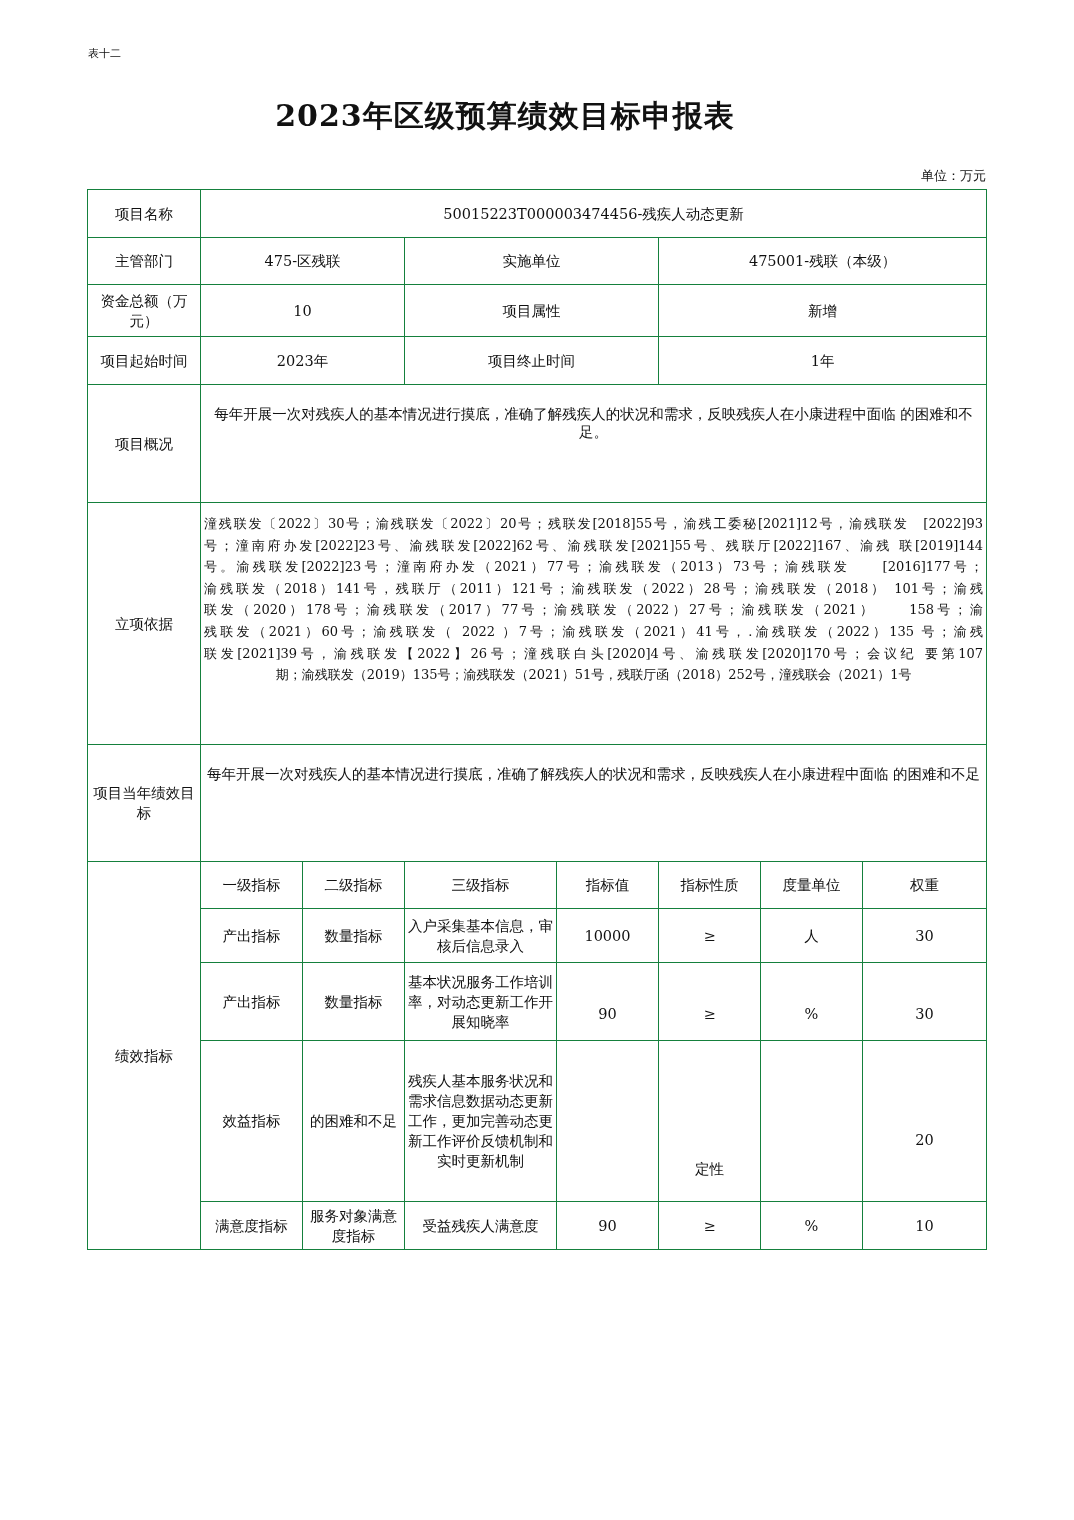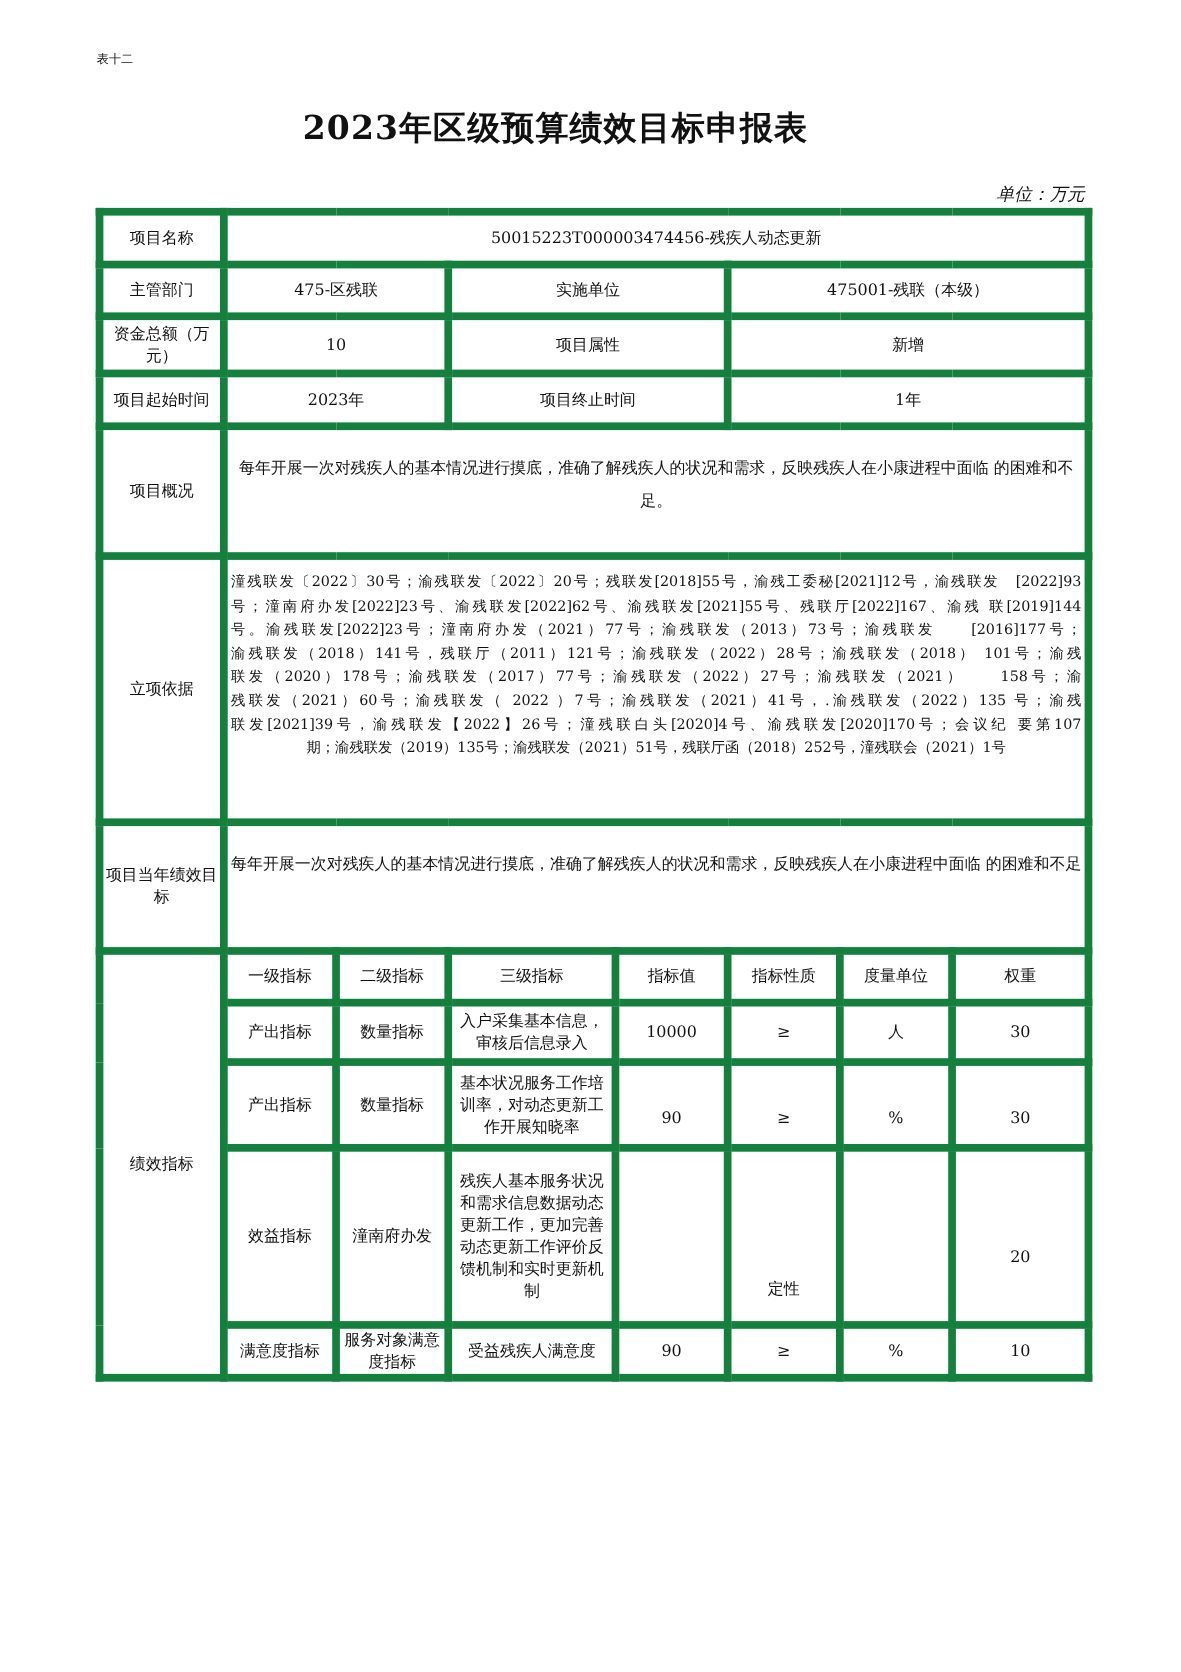--- a/index.html
+++ b/index.html
@@ -1,23 +1,23 @@
 <!DOCTYPE html>
 <html><head>
 <meta charset="utf-8">
 <style>
   html, body { margin: 0; padding: 0; background: #ffffff; }
   body { width: 1074px; height: 1520px; position: relative; font-family: "DejaVu Serif", "Liberation Serif", serif; color: #111; }
   .table-no { position: absolute; left: 88px; top: 46px; font-size: 11px; font-family: "DejaVu Sans", sans-serif; }
   .title { position: absolute; left: 0; width: 1010px; top: 96px; text-align: center; font-size: 30px; font-weight: bold; letter-spacing: 1px; }
-  .unit { position: absolute; right: 88px; top: 167px; font-size: 16px; font-style: italic; }
+  .unit { position: absolute; right: 88px; top: 167px; font-size: 13px; }
   table.main { position: absolute; left: 87px; top: 189px; width: 899px; border-collapse: collapse; table-layout: fixed; font-size: 14.5px; }
-  table.main td { border: 7px solid #15803d; text-align: center; vertical-align: middle; padding: 0 2px; line-height: 20px; }
+  table.main td { border: 1px solid #15803d; text-align: center; vertical-align: middle; padding: 0 2px; line-height: 20px; }
   .desc { vertical-align: top !important; }
-  .desc-inner { padding-top: 20px; line-height: 30px; text-align: center; }
+  .desc-inner { padding-top: 20px; line-height: 18px; text-align: center; }
   .basis-inner { text-align: justify; text-align-last: justify; line-height: 21.6px; font-size: 13px; padding: 0 1px; }
   .basis-inner .last { text-align-last: center; display:block; }
 </style>
 </head>
 <body>
 
 <div class="table-no">表十二</div>
 <div class="title">2023年区级预算绩效目标申报表</div>
 <div class="unit">单位：万元</div>
 
@@ -105,21 +105,21 @@
     <td>产出指标</td>
     <td>数量指标</td>
     <td>基本状况服务工作培训率，对动态更新工作开展知晓率</td>
     <td style="padding-top:24px">90</td>
     <td style="padding-top:24px">≥</td>
     <td style="padding-top:24px">%</td>
     <td style="padding-top:24px">30</td>
   </tr>
   <tr style="height:161px">
     <td>效益指标</td>
-    <td>潼南府办发</td>
+    <td>的困难和不足</td>
     <td>残疾人基本服务状况和需求信息数据动态更新工作，更加完善动态更新工作评价反馈机制和实时更新机制</td>
     <td></td>
     <td style="padding-top:96px">定性</td>
     <td></td>
     <td style="padding-top:37px">20</td>
   </tr>
   <tr style="height:48px">
     <td>满意度指标</td>
     <td>服务对象满意度指标</td>
     <td>受益残疾人满意度</td>

